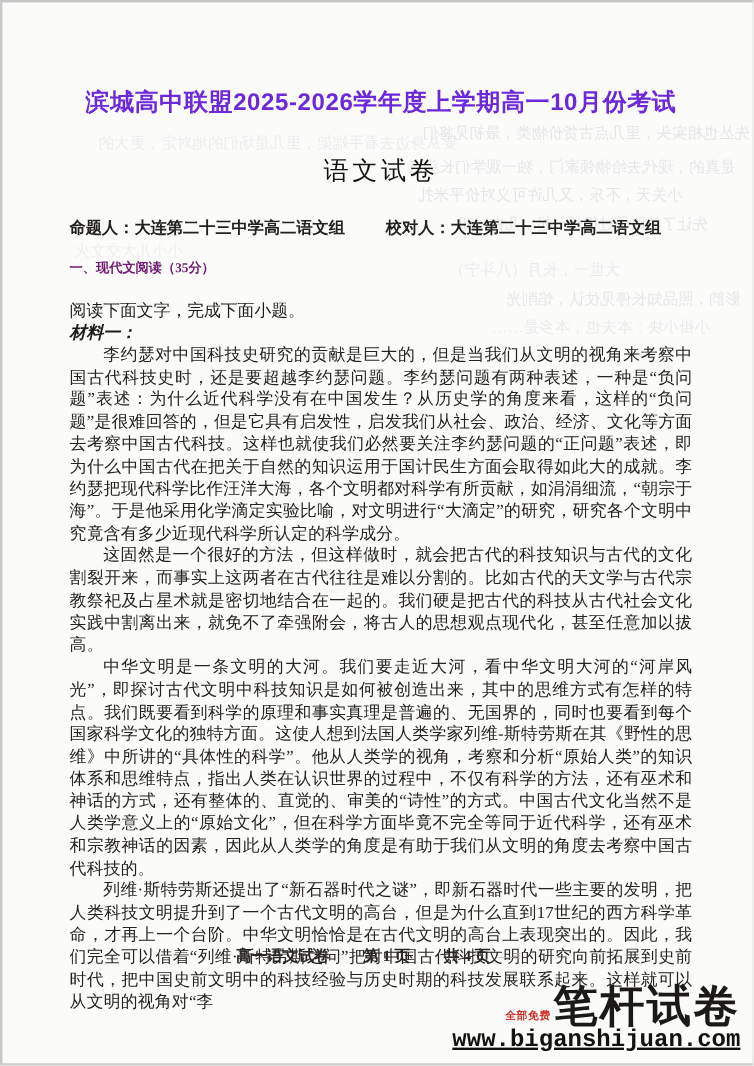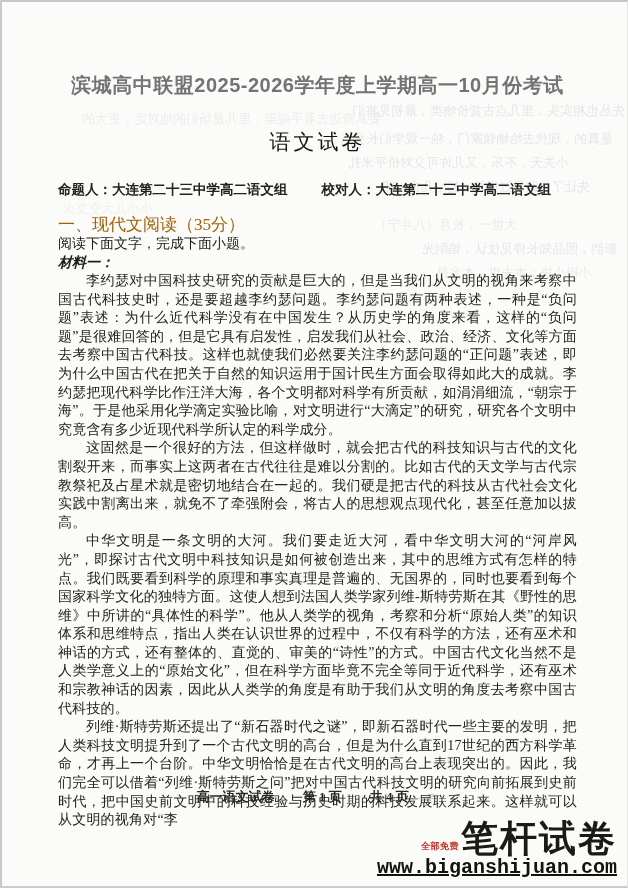--- a/index.html
+++ b/index.html
@@ -25,21 +25,21 @@
     padding: 0 50px 0 56px;
     z-index: 2;
   }
   .title1 {
     padding-top: 70px;
     text-align: center;
     font-family: "Liberation Sans", "DejaVu Sans", sans-serif;
     font-weight: bold;
     font-size: 20px;
     letter-spacing: 0.5px;
-    color: #737373;
+    color: #6d28d9;
   }
   .title2 {
     margin-top: 29px;
     text-align: center;
     font-family: "Liberation Sans", "DejaVu Sans", sans-serif;
     font-weight: normal;
     font-size: 21px;
     letter-spacing: 3px;
     color: #151310;
   }
@@ -47,28 +47,29 @@
     margin-top: 25px;
     text-align: left;
     font-weight: bold;
     font-size: 13.5px;
     color: #242220;
     white-space: nowrap;
   }
   .byline .gap { display: inline-block; width: 34px; }
   .content { margin-top: 16px; }
   .sec-heading {
-    font-weight: normal;
-    font-size: 17px;
+    font-weight: bold;
+    font-size: 11px;
     line-height: 19px;
-    color: #a16207;
+    color: #701a75;
   }
   .plain-line {
     font-size: 14px;
     line-height: 19px;
+    margin-top: 16px;
   }
   .material-label {
     font-weight: bold;
     font-style: italic;
     font-size: 14px;
     line-height: 19px;
   }
   .para {
     font-size: 14px;
     line-height: 18.6px;

